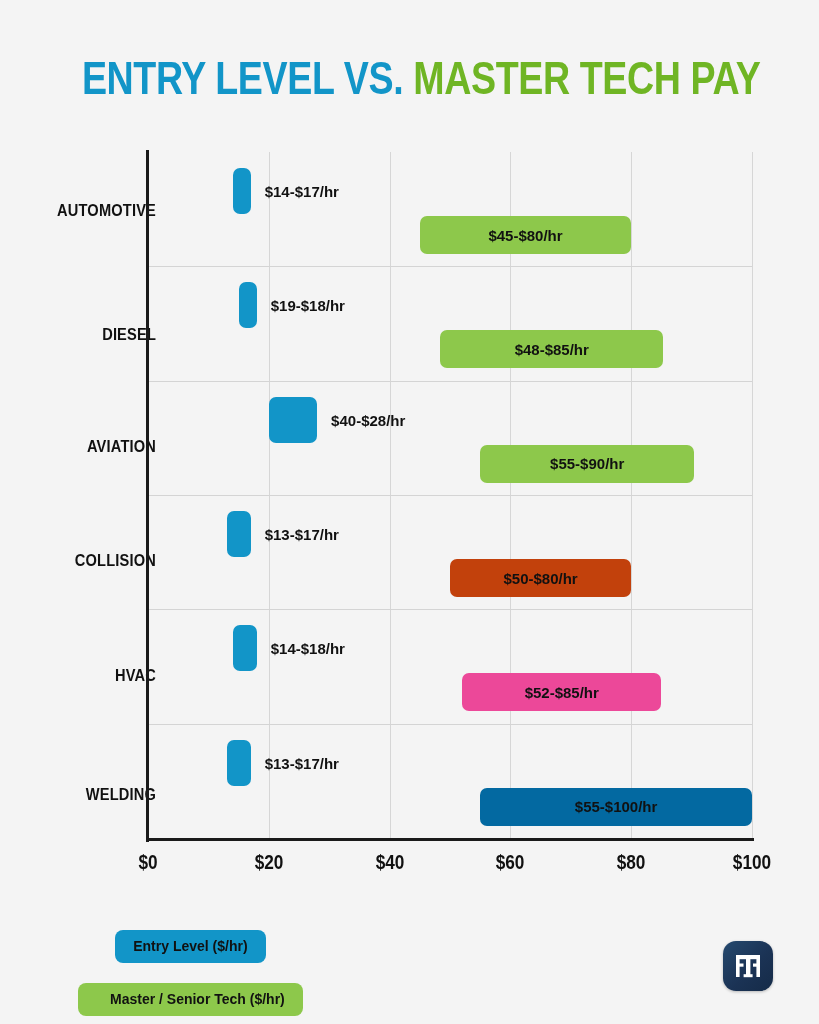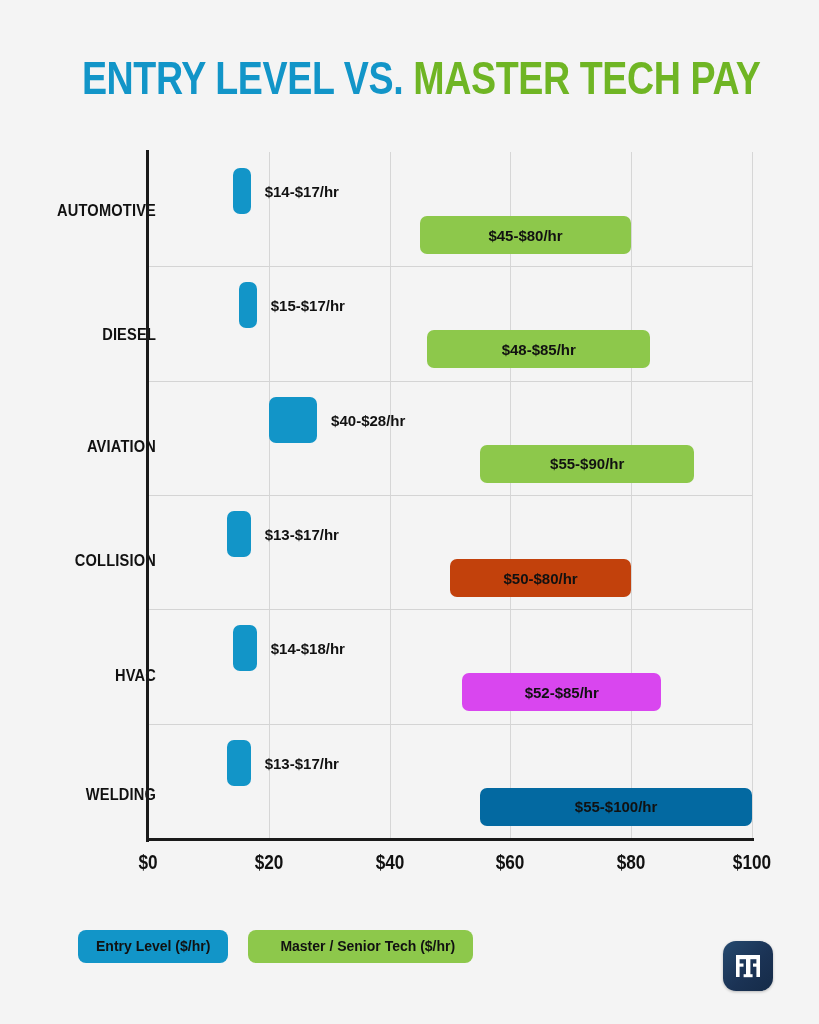--- a/index.html
+++ b/index.html
@@ -150,20 +150,21 @@
   }
 
   
   #legend {
     position: absolute;
     left: 78px;
     top: 930px;
     display: flex;
     gap: 20px;
     align-items: center;
+    flex-direction: column;
   }
   .legend-pill {
     border-radius: 8px;
     padding: 9px 18px 10px 18px;
     font-family: "Liberation Sans", sans-serif;
     font-weight: bold;
     font-size: 14px;
     color: #111;
     white-space: nowrap;
     line-height: 1;
@@ -219,37 +220,37 @@
         <div class="hgrid" style="top: 457.333px;"></div>
         <div class="hgrid" style="top: 571.667px;"></div>
       </div>
     <div id="bars">
         <div class="bar entry" style="left: 84.56px; width: 18.12px; top: 16.0067px; background: rgb(18, 149, 200);"></div>
         <div class="bar-label" style="left: 116.68px; top: 32.0067px;">$14-$17/hr</div>
         <div class="bar master" style="left: 271.8px; width: 211.4px; top: 64.0267px; background: rgb(141, 200, 75);">
           <span class="bar-label inside">$45-$80/hr</span>
         </div>
         <div class="bar entry" style="left: 90.6px; width: 18.12px; top: 130.34px; background: rgb(18, 149, 200);"></div>
-        <div class="bar-label" style="left: 122.72px; top: 146.34px;">$15-$17/hr</div>
-        <div class="bar master" style="left: 279px; width: 223.48px; top: 178.36px; background: rgb(141, 200, 75);">
+        <div class="bar-label" style="left: 122.72px; top: 146.34px;">$19-$18/hr</div>
+        <div class="bar master" style="left: 292px; width: 223.48px; top: 178.36px; background: rgb(141, 200, 75);">
           <span class="bar-label inside">$48-$85/hr</span>
         </div>
         <div class="bar entry" style="left: 120.8px; width: 48.32px; top: 244.673px; background: rgb(18, 149, 200);"></div>
         <div class="bar-label" style="left: 183.12px; top: 260.673px;">$40-$28/hr</div>
         <div class="bar master" style="left: 332.2px; width: 214px; top: 292.693px; background: rgb(141, 200, 75);">
           <span class="bar-label inside">$55-$90/hr</span>
         </div>
         <div class="bar entry" style="left: 78.52px; width: 24.16px; top: 359.007px; background: rgb(18, 149, 200);"></div>
         <div class="bar-label" style="left: 116.68px; top: 375.007px;">$13-$17/hr</div>
         <div class="bar master" style="left: 302px; width: 181.2px; top: 407.027px; background: #c2410c;">
           <span class="bar-label inside">$50-$80/hr</span>
         </div>
         <div class="bar entry" style="left: 84.56px; width: 24.16px; top: 473.34px; background: rgb(18, 149, 200);"></div>
         <div class="bar-label" style="left: 122.72px; top: 489.34px;">$14-$18/hr</div>
-        <div class="bar master" style="left: 314.08px; width: 199.32px; top: 521.36px; background: #d946ef;">
+        <div class="bar master" style="left: 314.08px; width: 199.32px; top: 521.36px; background: #ec4899;">
           <span class="bar-label inside">$52-$85/hr</span>
         </div>
         <div class="bar entry" style="left: 78.52px; width: 24.16px; top: 587.673px; background: rgb(18, 149, 200);"></div>
         <div class="bar-label" style="left: 116.68px; top: 603.673px;">$13-$17/hr</div>
         <div class="bar master" style="left: 332.2px; width: 271.8px; top: 635.693px; background: #0369a1;">
           <span class="bar-label inside">$55-$100/hr</span>
         </div>
       </div>
   </div>
 

